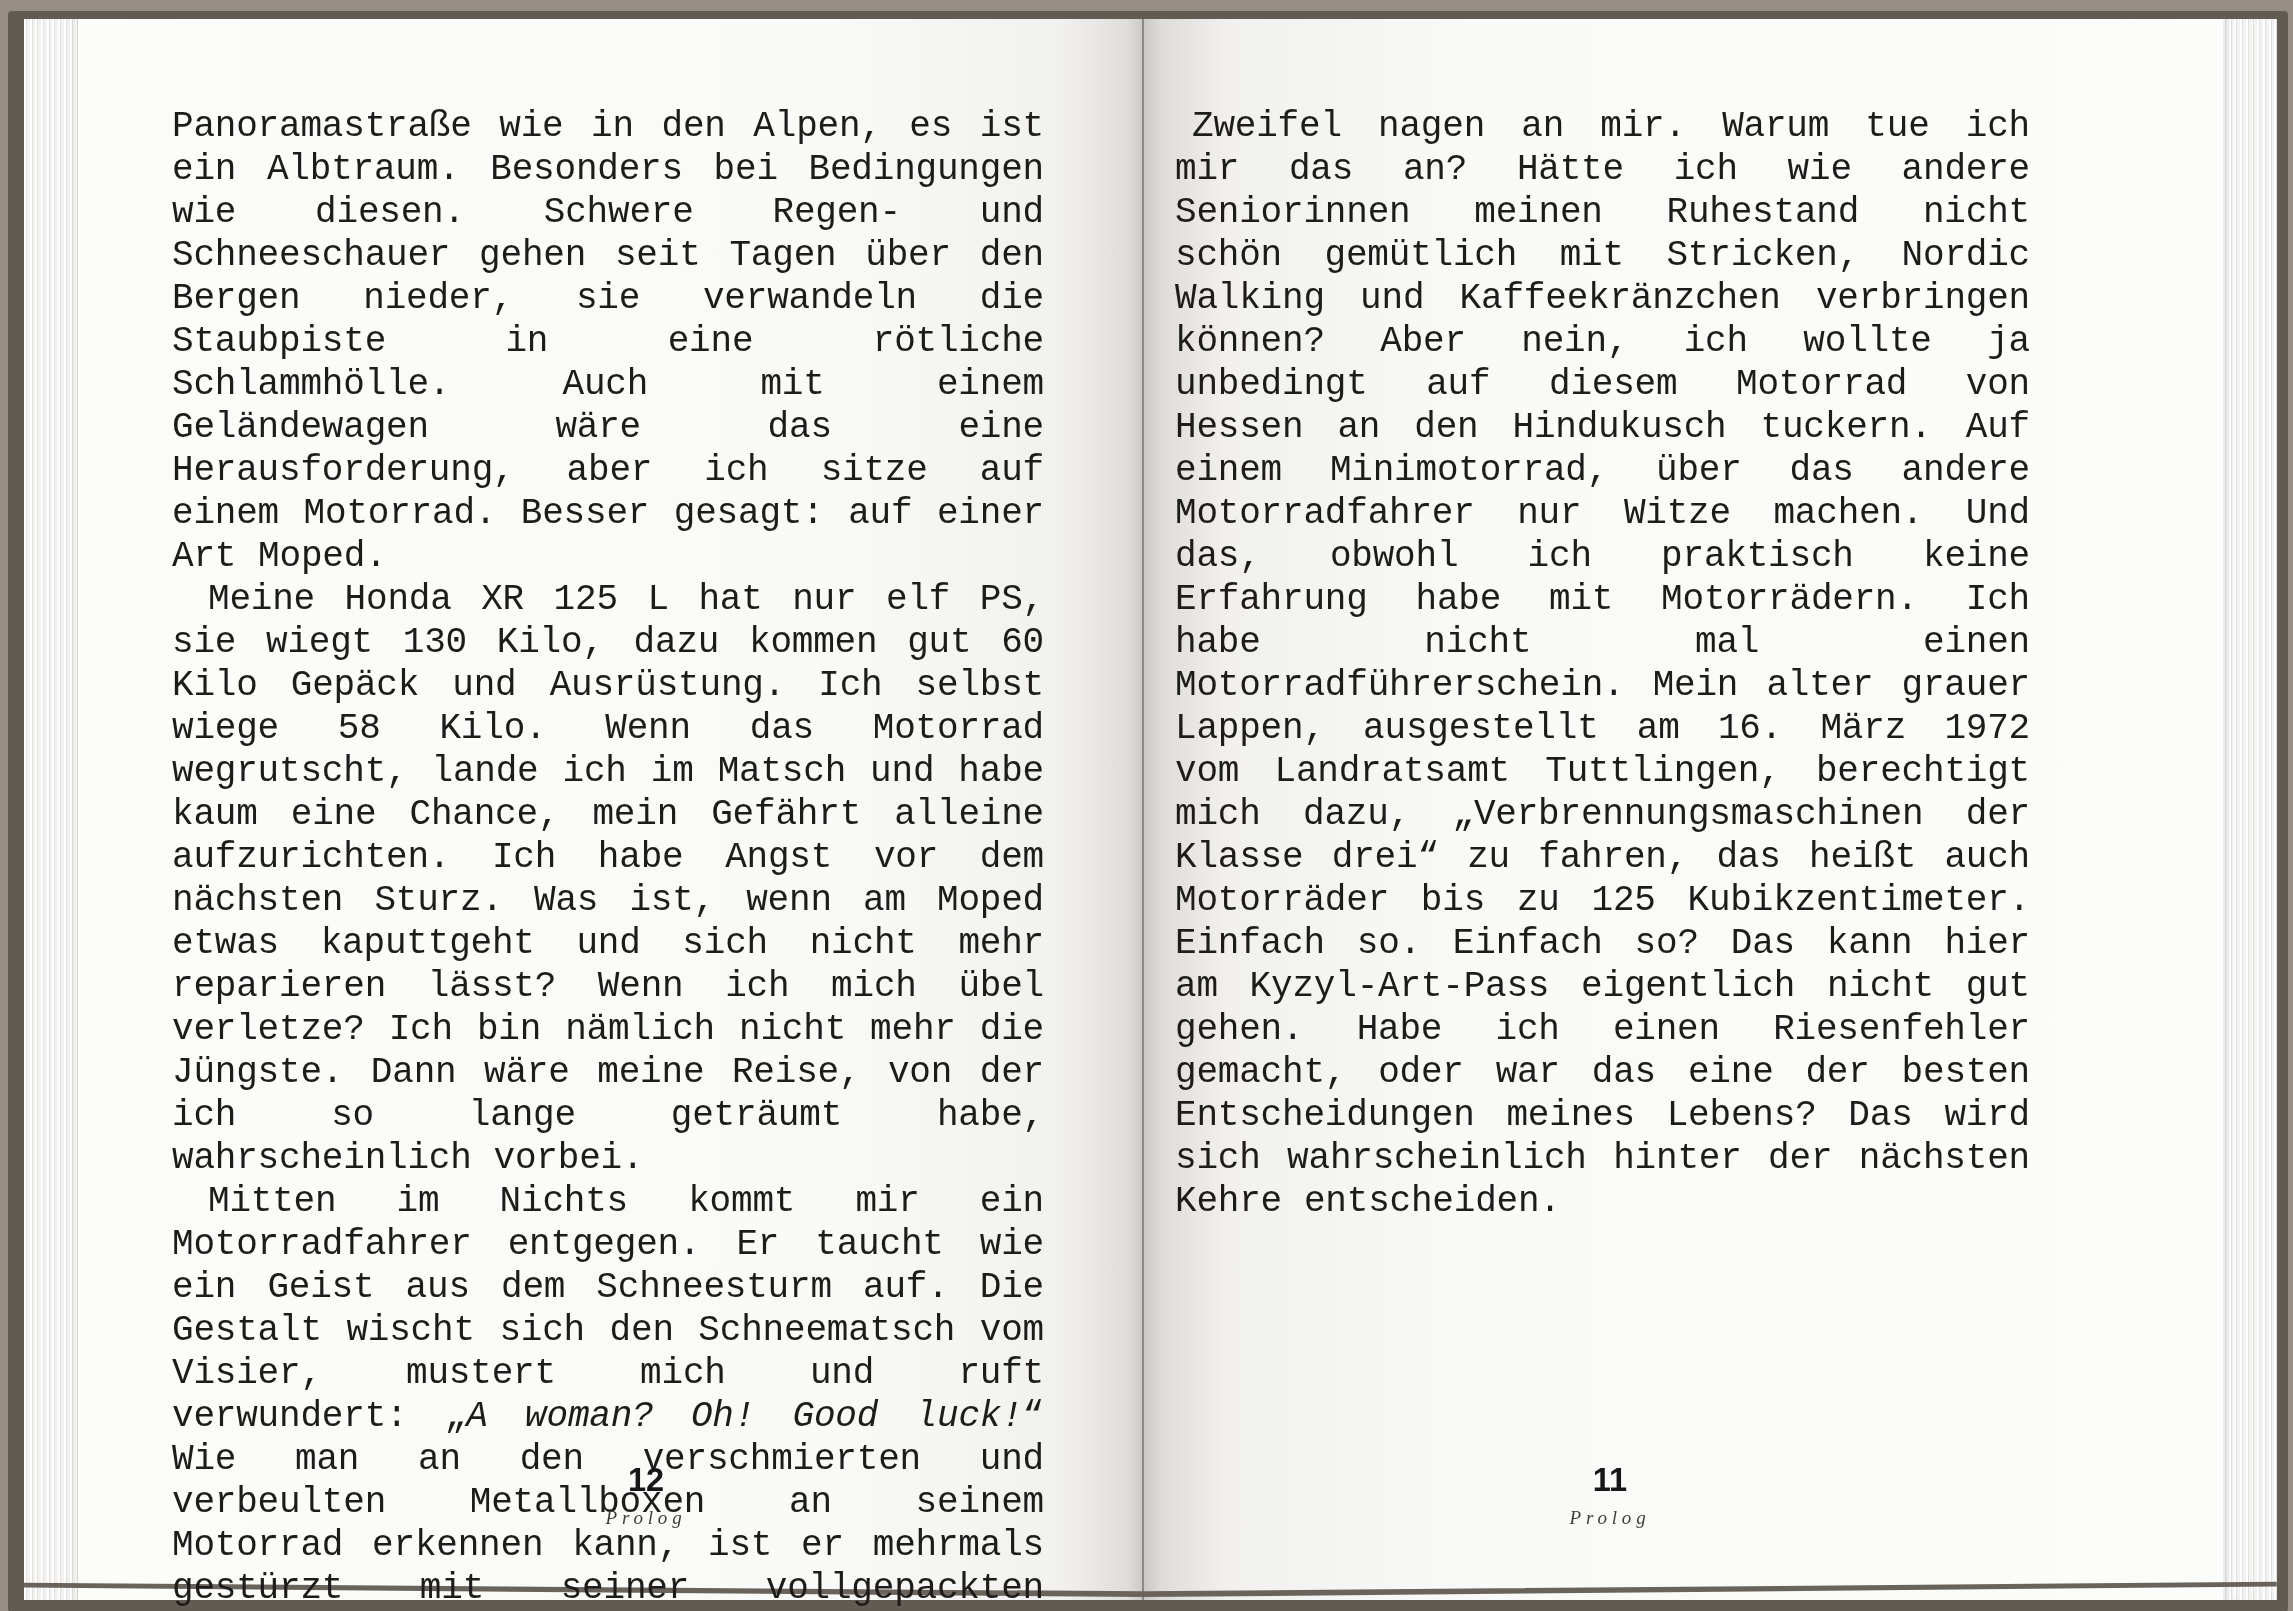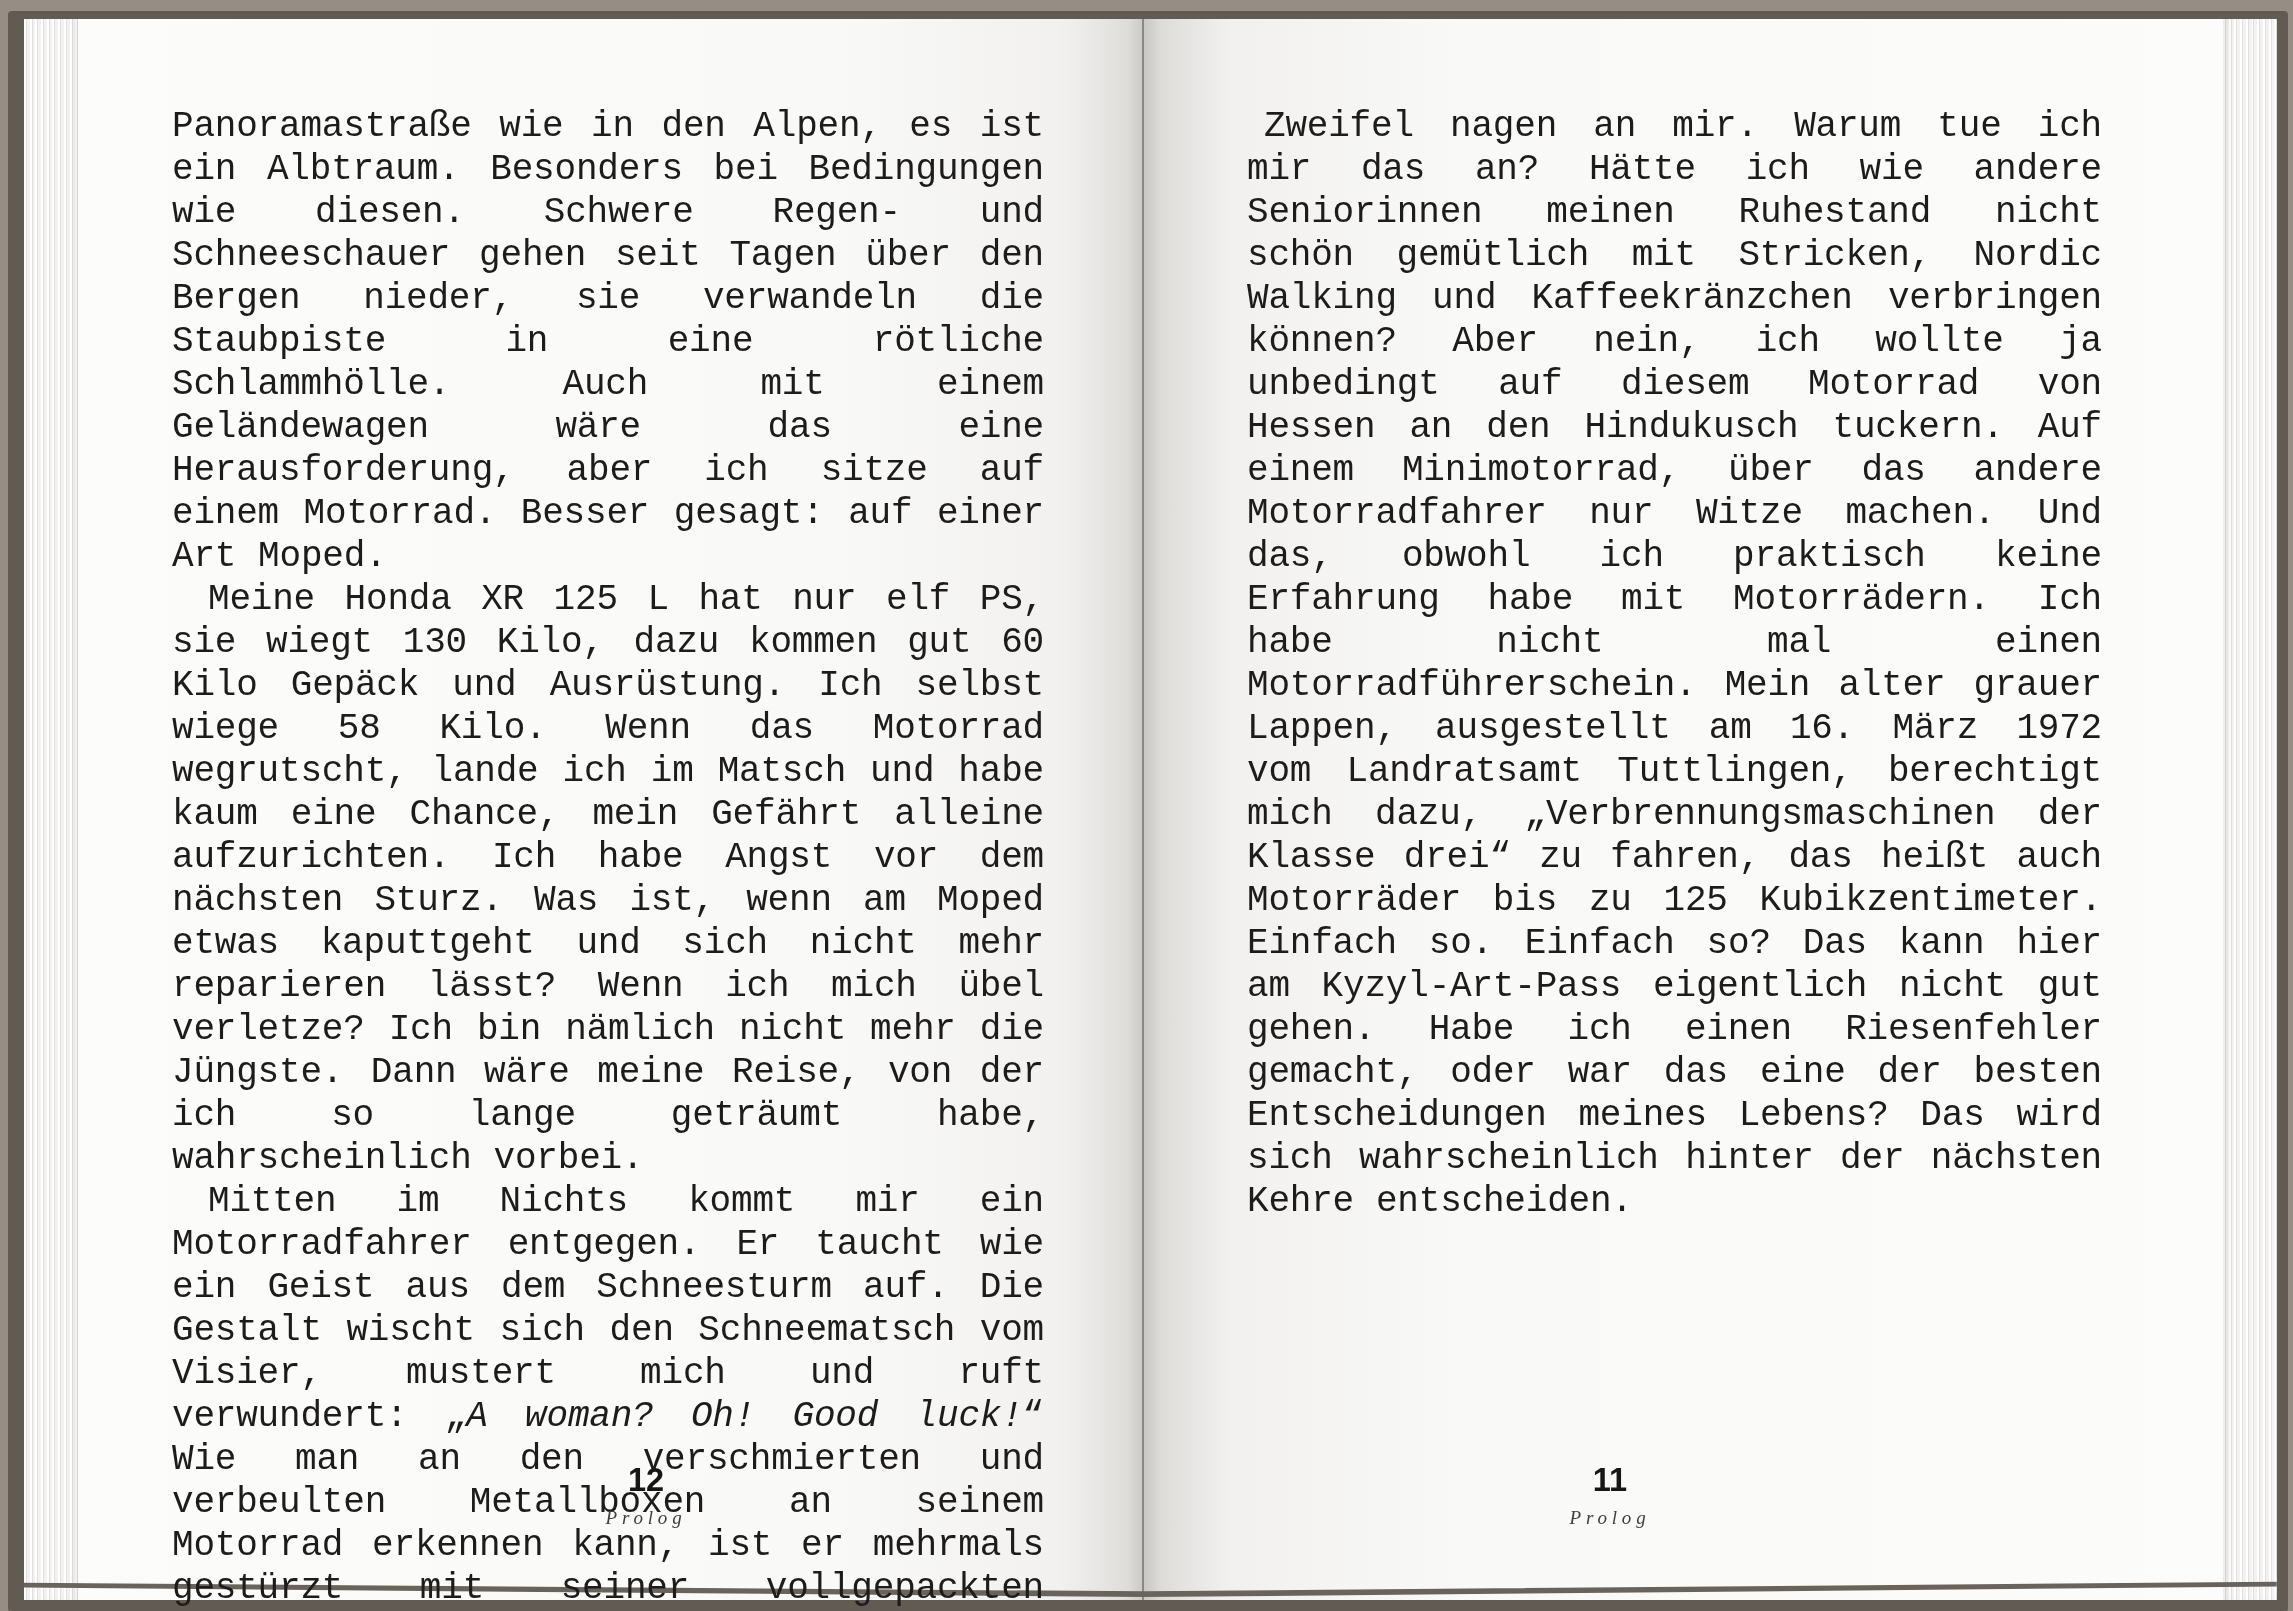--- a/index.html
+++ b/index.html
@@ -47,21 +47,21 @@
   .bottom-edge-svg{position:absolute;left:0;bottom:0;width:100%;height:25px;}
   
   .text-block{
     position:absolute;top:105px;width:872px;
     color:#1d1c1b;
     font-size:36px;line-height:43px;letter-spacing:-0.2px;word-spacing:0.5px;
     text-align:justify;
     hyphens:auto;font-family:Liberation Mono, monospace;-webkit-hyphens:auto;
   }
   .text-block.tb-left{left:172px;}
-  .text-block.tb-right{left:1247px;width:855px;}
+  .text-block.tb-right{left:1175px;width:855px;}
   .text-block p{margin:0;padding:0;text-align:justify;}
   .text-block p.indent{text-indent:36px;}
   .text-block p.indent-sm{text-indent:17px;}
   em{font-style:italic;}
   
   .folio{position:absolute;top:1464px;transform:translateX(-50%);text-align:center;}
   .folio-number{
     font-family:"Liberation Sans","DejaVu Sans",sans-serif;
     font-weight:700;font-size:32.5px;line-height:1;color:#161616;
   }

